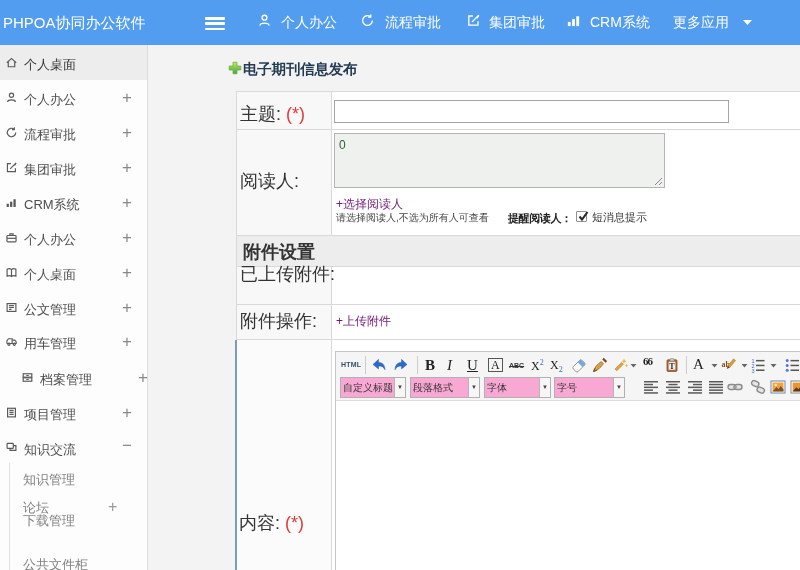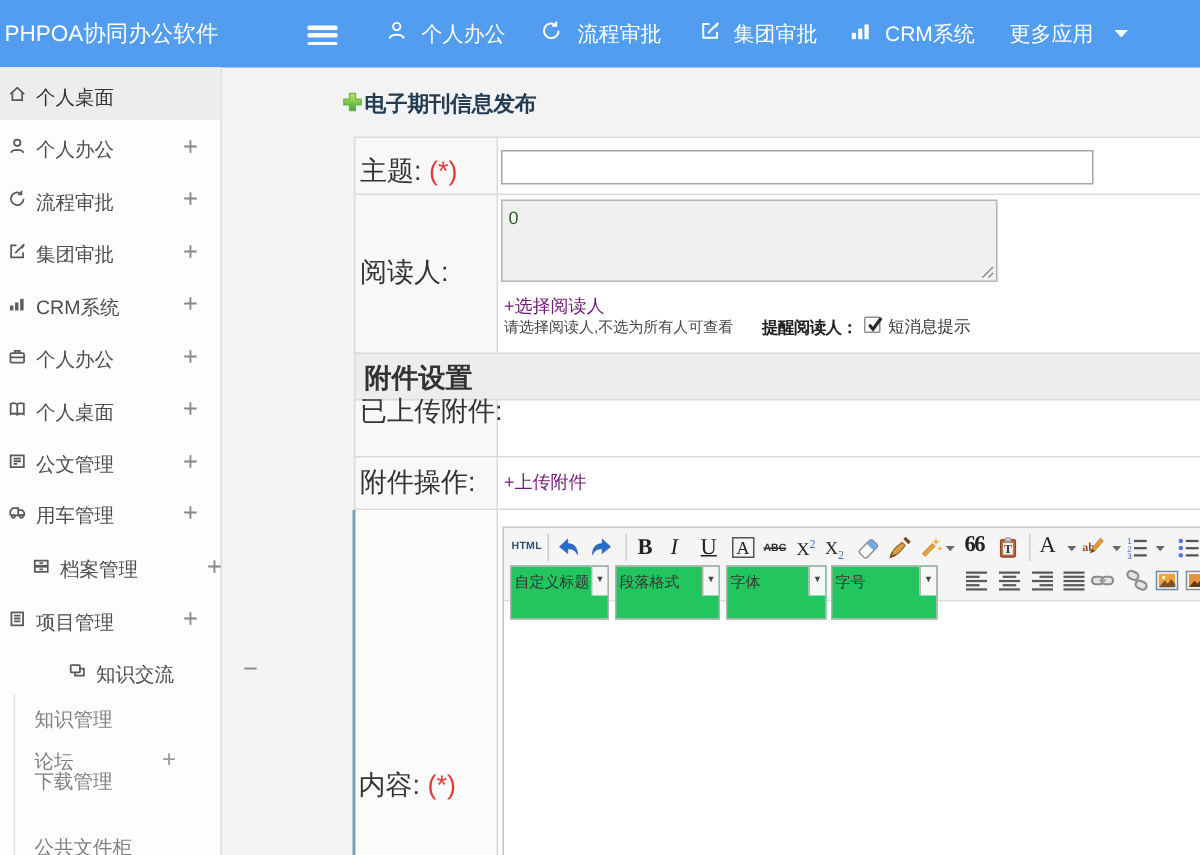--- a/index.html
+++ b/index.html
@@ -16,21 +16,21 @@
 .sub { left:0; width:147px; height:30px; font-size:13px; color:#808080; }
 .sub .txt { position:absolute; left:23px; top:6px; }
 .lbl { font-size:18px; color:#333; }
 .red { color:#e23b3b; }
 .lnk { color:#701a75; font-size:12px; }
 .bord { background:#d9d9d9; }
 svg { display:block; }
 .tb-ico { position:absolute; top:357px; width:16px; height:16px; }
 .tb-ico2 { position:absolute; top:379px; width:16px; height:16px; }
 .sep1 { position:absolute; top:356px; width:1px; height:18px; background:#ccc; }
-.sel { position:absolute; top:377px; height:36px; border:1px solid #b0b0b0; background:#22c55e; font-size:10px; color:#333; }
+.sel { position:absolute; top:377px; height:21px; border:1px solid #b0b0b0; background:#f9a8d4; font-size:10px; color:#333; }
 .sel .stx { position:absolute; left:2px; top:3px; white-space:nowrap; letter-spacing:0; }
 .sel .sar { position:absolute; right:0; top:0; width:11px; height:19px; border-left:1px solid #b5b5b5; background:#f6f6f6; color:#444; font-size:6px; text-align:center; line-height:19px; }
 .glyph { font-family:"Liberation Serif",serif; color:#222; }
 </style>
 </head>
 <body>
 
 <div class="ab hdr"></div>
 <div class="ab hnav" style="left:3px; font-size:15px;">PHPOA协同办公软件</div>
 <div class="ab" style="left:205px; top:17px;">
@@ -153,21 +153,21 @@
     <span class="pm">+</span>
 </div>
 <div class="ab sitem" style="top:395px;">
   <svg class="ico" width="13" height="13" viewBox="0 0 16 16" fill="none" stroke="#5a5a5a" stroke-width="1.45">
       <rect x="3.2" y="2.8" width="9.6" height="10.6"></rect>
       <path d="M5.4 5.4 H10.6 M5.4 7.8 H10.6 M5.4 10.2 H10.6"></path>
     </svg>
   <span class="txt">项目管理</span>
     <span class="pm">+</span>
 </div>
-<div class="ab sitem" style="top:430px;margin-left:40px;">
+<div class="ab sitem" style="top:430px;">
   <svg class="ico" width="13" height="13" viewBox="0 0 16 16" fill="none" stroke="#5a5a5a" stroke-width="1.45">
       <rect x="2.6" y="3" width="7.6" height="6" rx="0.8"></rect>
       <path d="M6.2 9 V11.6 H13.4 V5.8 H10.2"></path>
     </svg>
   <span class="txt">知识交流</span>
     <span class="pm" style="top:6px;">−</span>
 </div>
 
 <div class="ab" style="left:9px; top:463px; width:1px; height:107px; background:#e0e0e0;"></div>
 <div class="ab sub" style="top:465px;">
@@ -273,21 +273,21 @@
     <path d="M1.5 14.5 L5.2 12.9 M1.5 14.5 L3.1 11.3" stroke="#7a4a20" stroke-width="1" fill="none"></path>
   </svg>
 <svg class="tb-ico" style="left:613px;" viewBox="0 0 16 16">
     <path d="M2 14 L8.6 7.4 L10.4 9.2 L3.8 15.8 Z" fill="#e8a33d" stroke="#b87a28" stroke-width="0.6" transform="translate(0,-2)"></path>
     <path d="M11 1.5 l0.7 2 2 0.7 -2 0.7 -0.7 2 -0.7 -2 -2 -0.7 2 -0.7 Z" fill="#f2b33d"></path>
     <path d="M13.6 6.8 l0.5 1.3 1.3 0.5 -1.3 0.5 -0.5 1.3 -0.5 -1.3 -1.3 -0.5 1.3 -0.5 Z" fill="#f2b33d"></path>
   </svg>
 <svg class="ab" style="left:630px; top:363px;" width="7" height="5" viewBox="0 0 7 5">
     <path d="M0.5 1 L6.5 1 L3.5 4.5 Z" fill="#666"></path>
   </svg>
-<div class="ab glyph" style="left:643px; top:355px; font-size:15px; font-weight:bold; letter-spacing:-1px;">66</div>
+<div class="ab glyph" style="left:643px; top:355px; font-size:11px; font-weight:bold; letter-spacing:-1px;">66</div>
 <svg class="tb-ico" style="left:664px;" viewBox="0 0 16 16">
     <rect x="3" y="2.8" width="10" height="11.6" rx="1" fill="#b0643c" stroke="#8a4a28" stroke-width="0.8"></rect>
     <rect x="6" y="1.6" width="4" height="2.4" rx="0.6" fill="#c9c9c9" stroke="#8a8a8a" stroke-width="0.6"></rect>
     <rect x="4.6" y="4.8" width="6.8" height="8" fill="#f2ede2"></rect>
     <text x="8" y="11.6" font-size="8" font-weight="bold" fill="#25303a" text-anchor="middle" font-family="serif">T</text>
   </svg>
 <div class="sep1" style="left:686px;"></div>
 <div class="ab glyph" style="left:693px; top:356px; font-size:15px;">A</div>
 <svg class="ab" style="left:711px; top:363px;" width="7" height="5" viewBox="0 0 7 5">
     <path d="M0.5 1 L6.5 1 L3.5 4.5 Z" fill="#666"></path>

